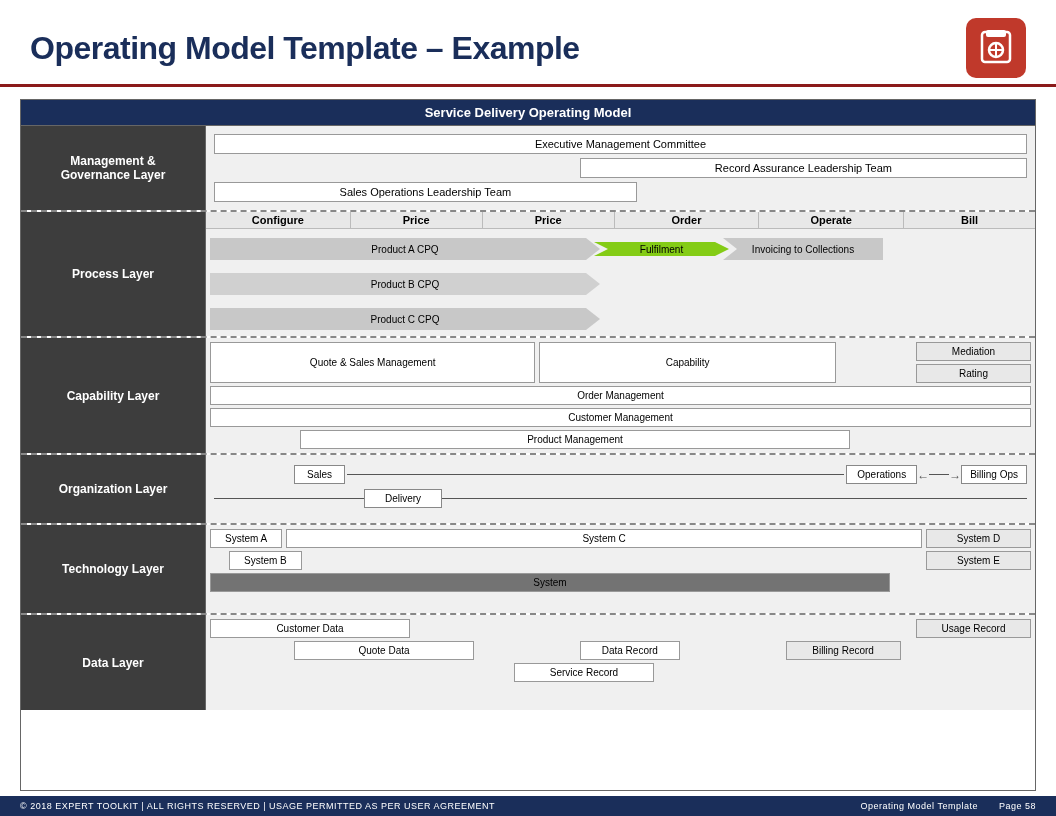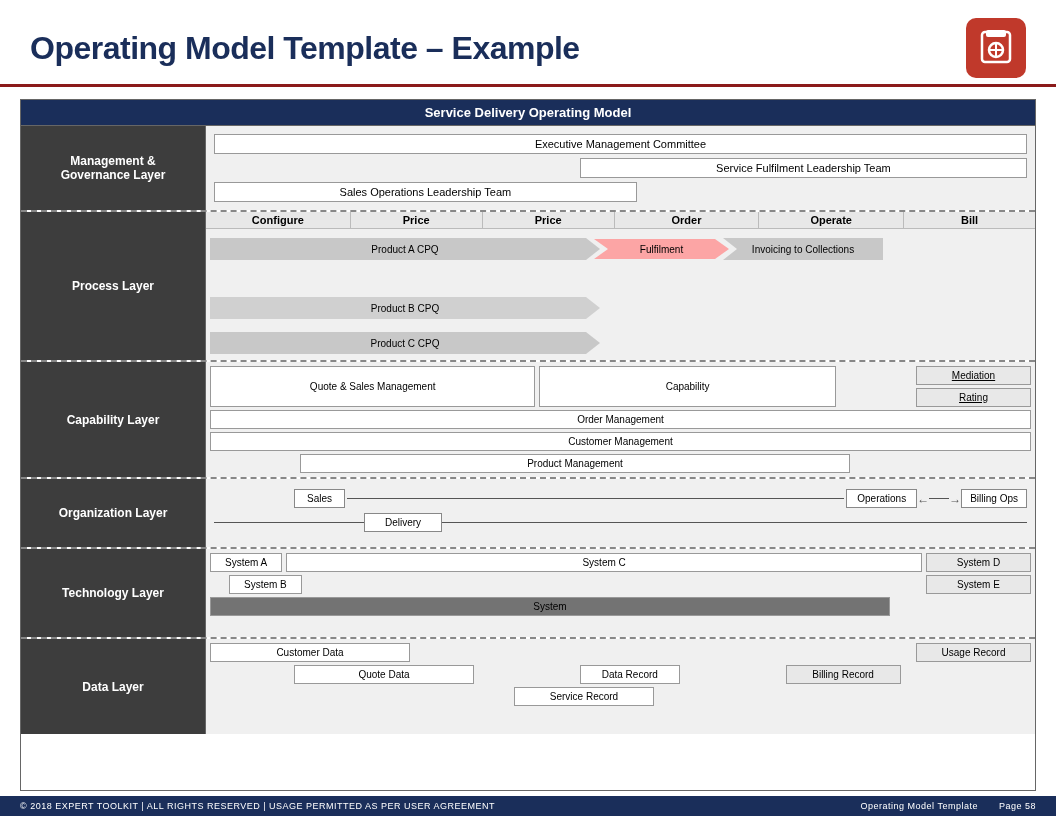--- a/index.html
+++ b/index.html
@@ -220,21 +220,21 @@
       <div class="title-row">Service Delivery Operating Model</div>
 
       <div class="layer-row mgmt-row">
         <div class="layer-label">
           <span style="white-space:pre-line;">Management &amp;
 Governance Layer</span>
         </div>
         <div class="layer-content">
           <div style="display:flex;flex-direction:column;gap:4px;padding:4px;">
             <div class="full-box">Executive Management Committee</div>
-            <div class="half-box-right">Service Fulfilment Leadership Team</div>
+            <div class="half-box-right">Record Assurance Leadership Team</div>
             <div class="partial-box-left">Sales Operations Leadership Team</div>
           </div>
         </div>
       </div>
 
       <div class="layer-row process-row">
         <div class="layer-label">
           <span style="white-space:pre-line;">Process Layer</span>
         </div>
         <div class="layer-content" style="padding:0;">
@@ -247,29 +247,29 @@
             <div class="col-header" style="flex:1.1;">Operate</div>
             <div class="col-header" style="flex:1;">Bill</div>
           </div>
 
           <div style="padding:6px 4px;display:flex;flex-direction:column;gap:13px;">
 
             <div style="display:flex;align-items:center;">
               <div style="height:22px;width:390px;background:#c8c8c8;clip-path:polygon(0 0,calc(100% - 14px) 0,100% 50%,calc(100% - 14px) 100%,0 100%);display:flex;align-items:center;justify-content:center;font-size:10px;">
                 <span>Product A CPQ</span>
               </div>
-              <div style="height:20px;width:135px;background:#fca5a5;clip-path:polygon(0 0,calc(100% - 14px) 0,100% 50%,calc(100% - 14px) 100%,0 100%,14px 50%);display:flex;align-items:center;justify-content:center;font-size:10px;margin-left:-6px;">
+              <div style="height:14px;width:135px;background:#84cc16;clip-path:polygon(0 0,calc(100% - 14px) 0,100% 50%,calc(100% - 14px) 100%,0 100%,14px 50%);display:flex;align-items:center;justify-content:center;font-size:10px;margin-left:-6px;">
                 <span>Fulfilment</span>
               </div>
               <div style="height:22px;width:160px;background:#c8c8c8;clip-path:polygon(0 0,100% 0,100% 100%,0 100%,14px 50%);display:flex;align-items:center;justify-content:center;font-size:10px;margin-left:-6px;">
                 <span>Invoicing to Collections</span>
               </div>
             </div>
 
-            <div style="display:flex;align-items:center;margin-top:24px;">
+            <div style="display:flex;align-items:center;">
               <div style="height:22px;width:390px;background:#d0d0d0;clip-path:polygon(0 0,calc(100% - 14px) 0,100% 50%,calc(100% - 14px) 100%,0 100%);display:flex;align-items:center;justify-content:center;font-size:10px;">
                 <span>Product B CPQ</span>
               </div>
             </div>
 
             <div style="display:flex;align-items:center;">
               <div style="height:22px;width:390px;background:#c8c8c8;clip-path:polygon(0 0,calc(100% - 14px) 0,100% 50%,calc(100% - 14px) 100%,0 100%);display:flex;align-items:center;justify-content:center;font-size:10px;">
                 <span>Product C CPQ</span>
               </div>
             </div>
@@ -280,21 +280,21 @@
       <div class="layer-row cap-row">
         <div class="layer-label">
           <span style="white-space:pre-line;">Capability Layer</span>
         </div>
         <div class="layer-content cap-grid">
 
           <div style="display:flex;gap:4px;align-items:stretch;">
             <div style="flex:2.2;border:1px solid #999;background:#fff;text-align:center;font-size:10px;padding:3px;display:flex;align-items:center;justify-content:center;">Quote &amp; Sales Management</div>
             <div style="flex:2;border:1px solid #999;background:#fff;text-align:center;font-size:10px;padding:3px;display:flex;align-items:center;justify-content:center;">Capability</div>
             <div style="flex:0.5;"></div>
-            <div style="display:flex;flex-direction:column;gap:3px;min-width:115px;text-decoration:underline;">
+            <div style="display:flex;flex-direction:column;gap:3px;min-width:115px;">
               <div style="border:1px solid #999;background:#e8e8e8;text-align:center;font-size:10px;padding:3px;">Mediation</div>
               <div style="border:1px solid #999;background:#e8e8e8;text-align:center;font-size:10px;padding:3px;">Rating</div>
             </div>
           </div>
 
           <div style="display:flex;gap:4px;">
             <div style="flex:1;border:1px solid #999;background:#fff;text-align:center;font-size:10px;padding:3px;display:flex;align-items:center;justify-content:center;min-width:300px;">Order Management</div>
           </div>
 
           <div style="display:flex;gap:4px;">

